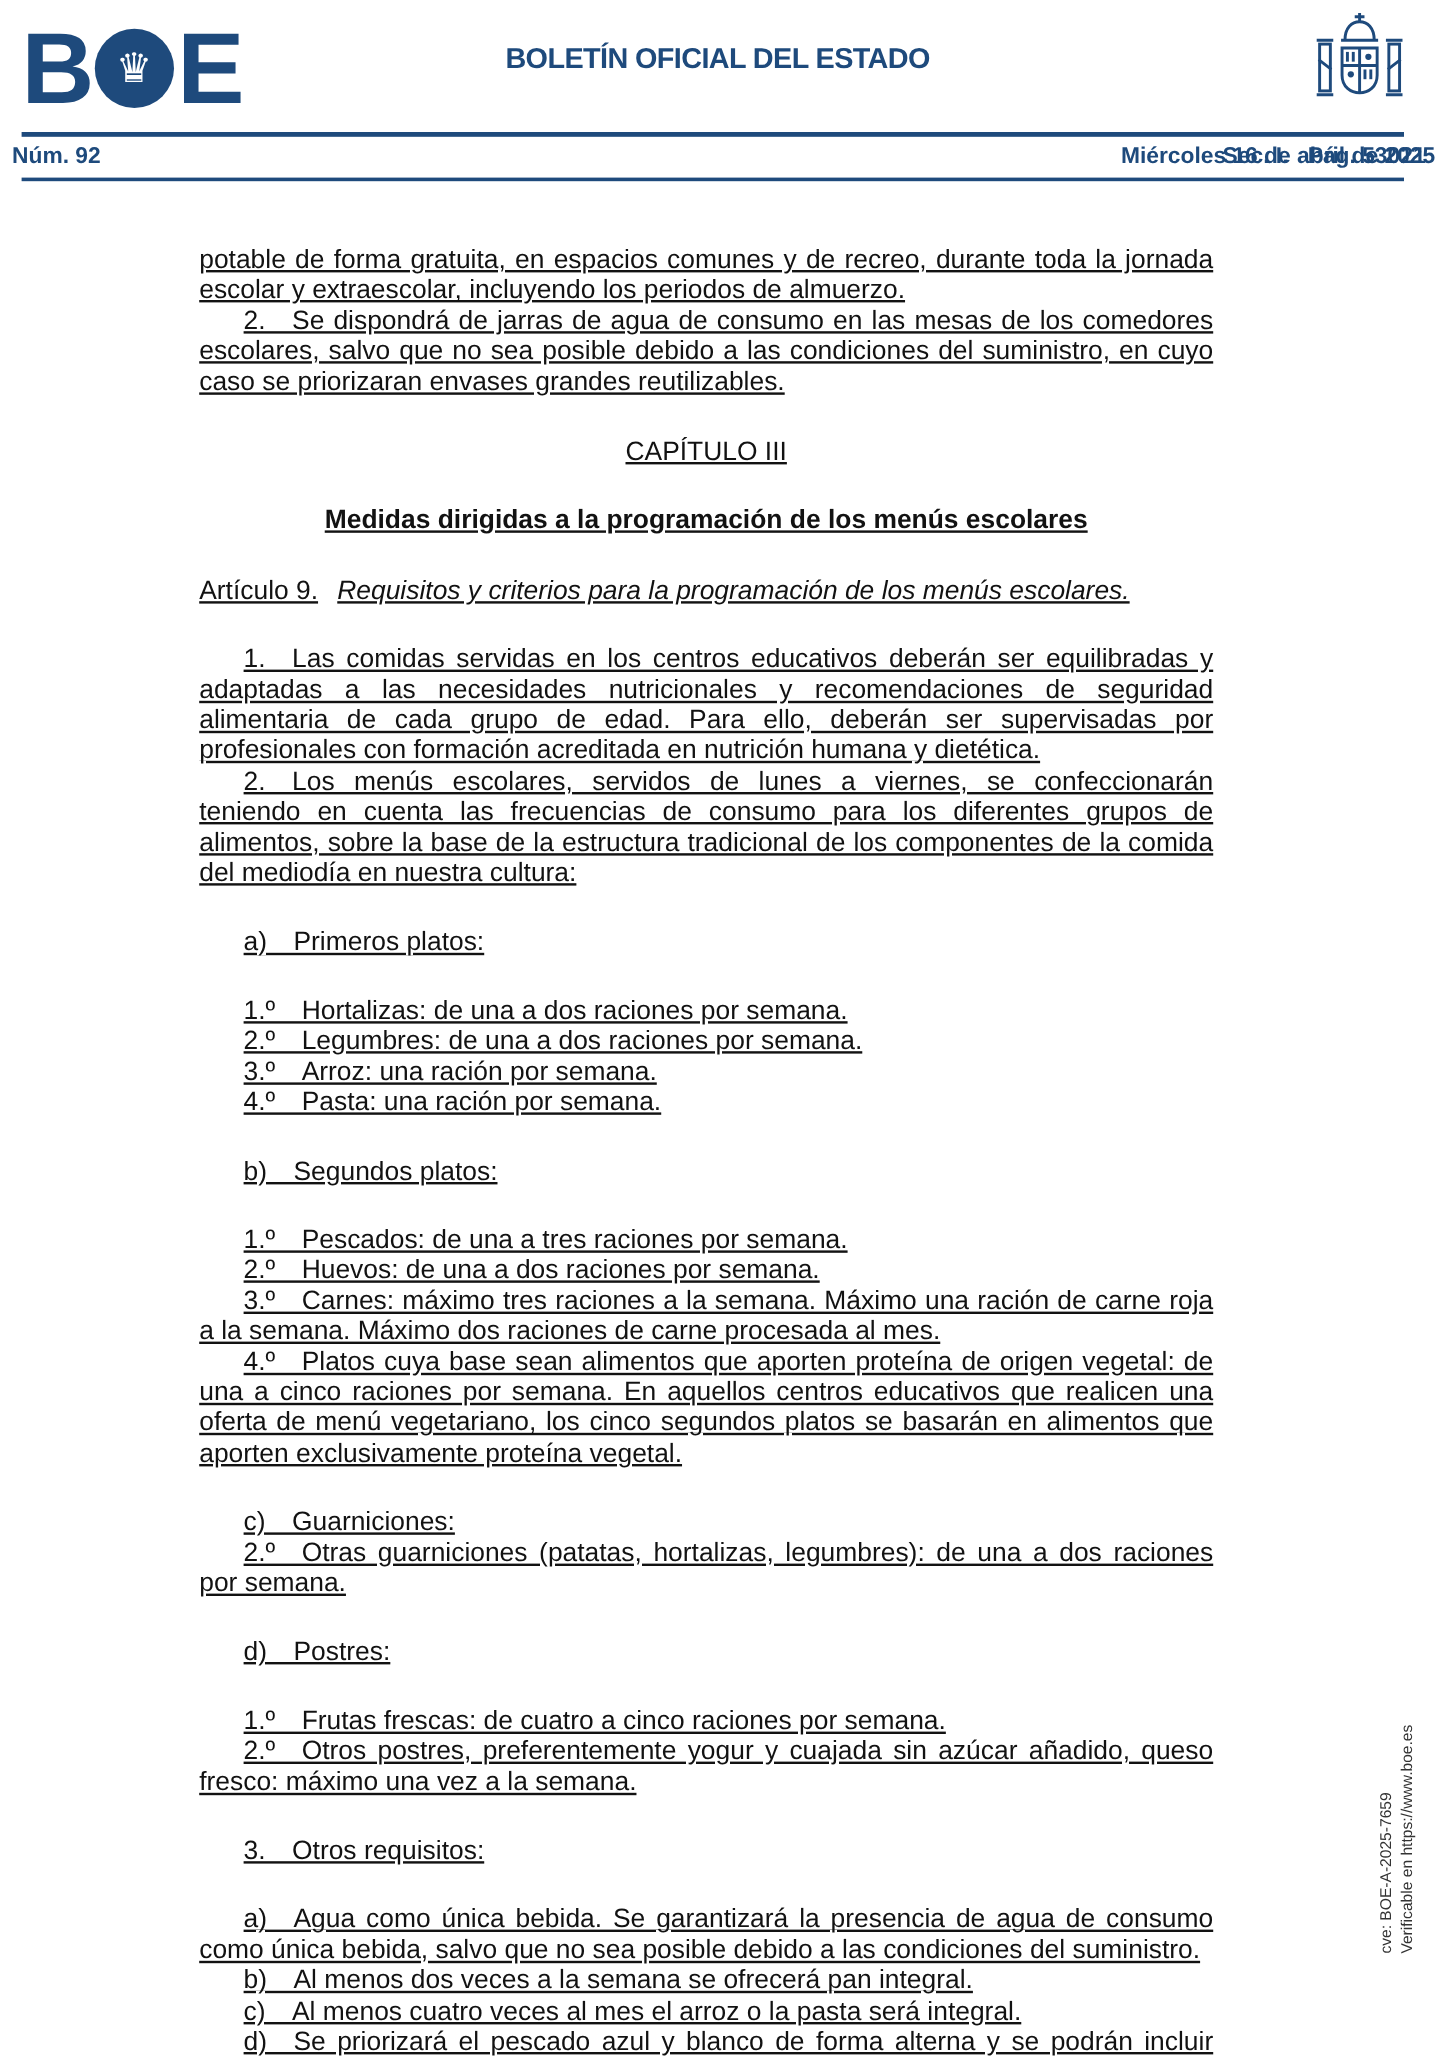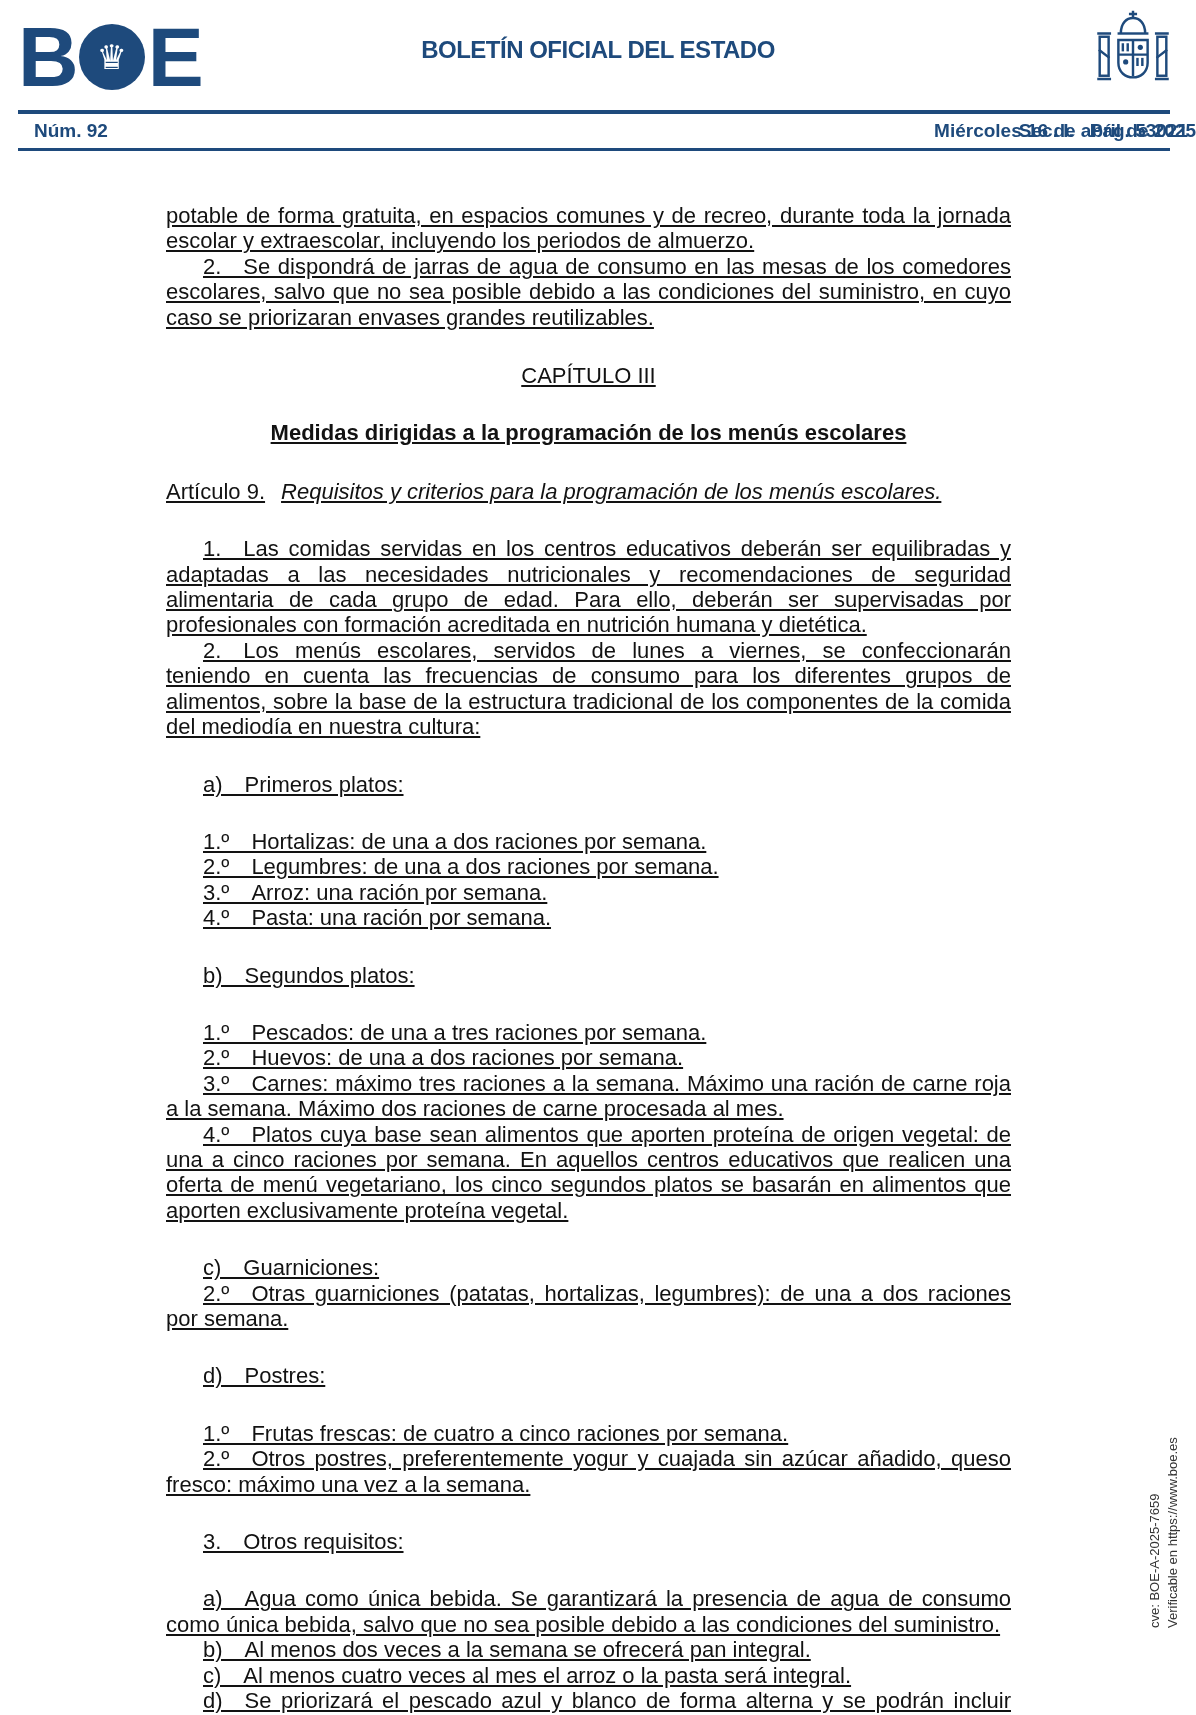--- a/index.html
+++ b/index.html
@@ -16,21 +16,21 @@
   .logo-disc { width:66px; height:66px; border-radius:50%; background:var(--navy);
                display:flex; align-items:center; justify-content:center; }
   .logo-disc .crest { font-family:"DejaVu Sans", sans-serif; color:#fff; font-size:34px; line-height:1; }
   .page-title { position:absolute; left:0; right:0; top:36px; text-align:center;
                 color:var(--navy); font-size:24px; font-weight:bold; letter-spacing:-0.5px; }
   .coat-arms { position:absolute; right:24px; top:6px; }
   .rule { margin-left:18px; margin-right:26px; background:var(--navy); }
   .rule.thick { height:4px; }
   .rule.thin  { height:3px; }
   .meta-row { position:relative; height:34px; color:var(--navy); font-size:19px; font-weight:bold; }
-  .meta-row .issue   { position:absolute; left:34px;  top:6px; }
+  .meta-row .issue   { position:absolute; left:10px;  top:6px; }
   .meta-row .date    { position:absolute; left:0; right:0; top:6px; text-align:right; }
   .meta-row .secpage { position:absolute; right:8px; top:6px; }
   .meta-row .secpage .sec { margin-right:16px; }
   
   main { margin:52px 0 0 166px; width:845px; font-size:22px; line-height:25.4px;text-decoration:underline; }
   main p { text-align:justify; }
   main p.ind { text-indent:37px; }
   main p.ctr { text-align:center; text-indent:0; }
   main p.b   { font-weight:bold; }
   main p.art { text-align:left; text-indent:0; }

